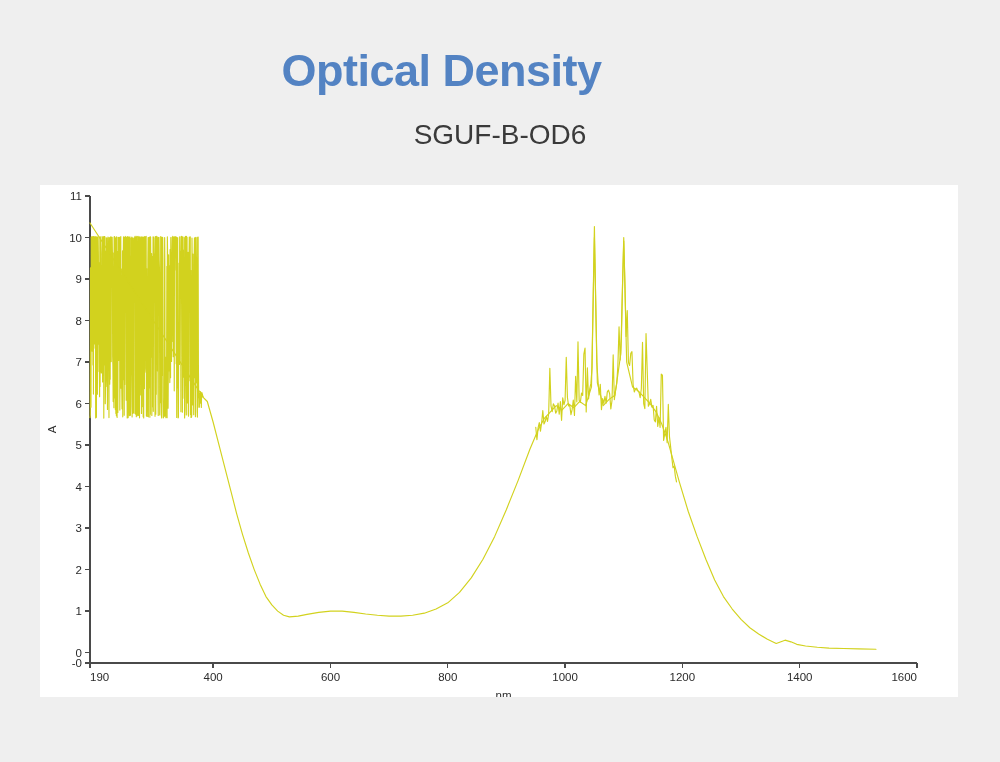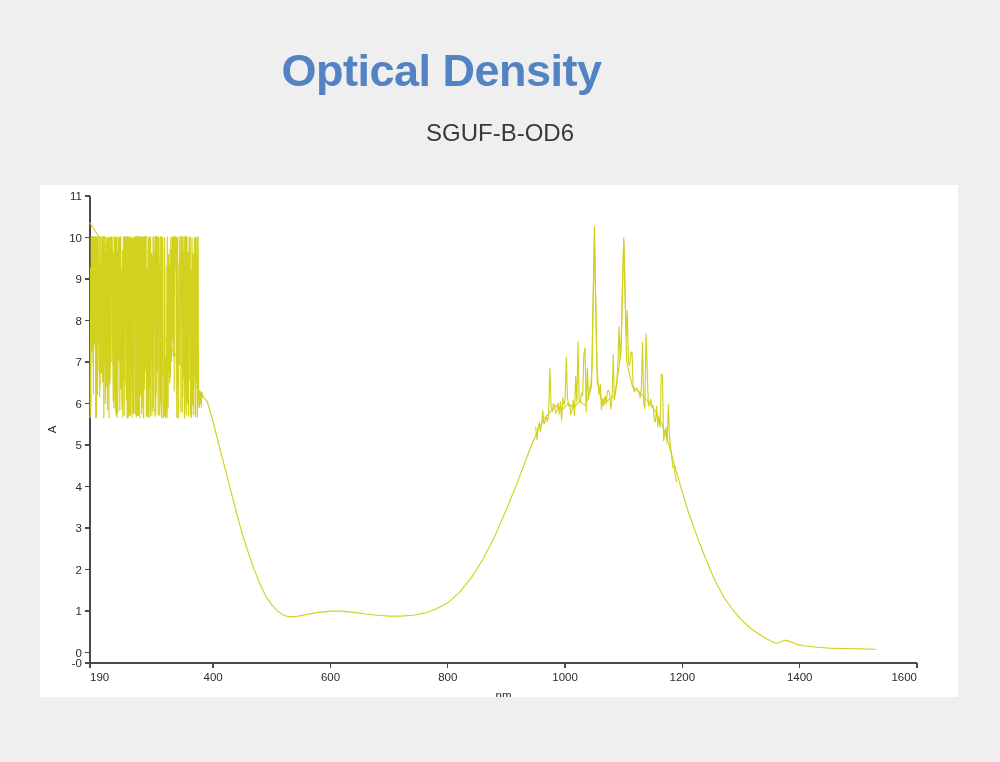--- a/index.html
+++ b/index.html
@@ -25,21 +25,21 @@
     color: #5383c3;
     letter-spacing: -0.5px;
     line-height: 1.1;
   }
   #page-subtitle {
     position: absolute;
     top: 119px;
     left: 0;
     width: 1000px;
     text-align: center;
-    font-size: 24px;
+    font-size: 28px;
     font-weight: normal;
     color: #3a3a3a;
     letter-spacing: 0px;
   }
   #chart-panel {
     position: absolute;
     left: 40px;
     top: 185px;
     width: 918px;
     height: 512px;

